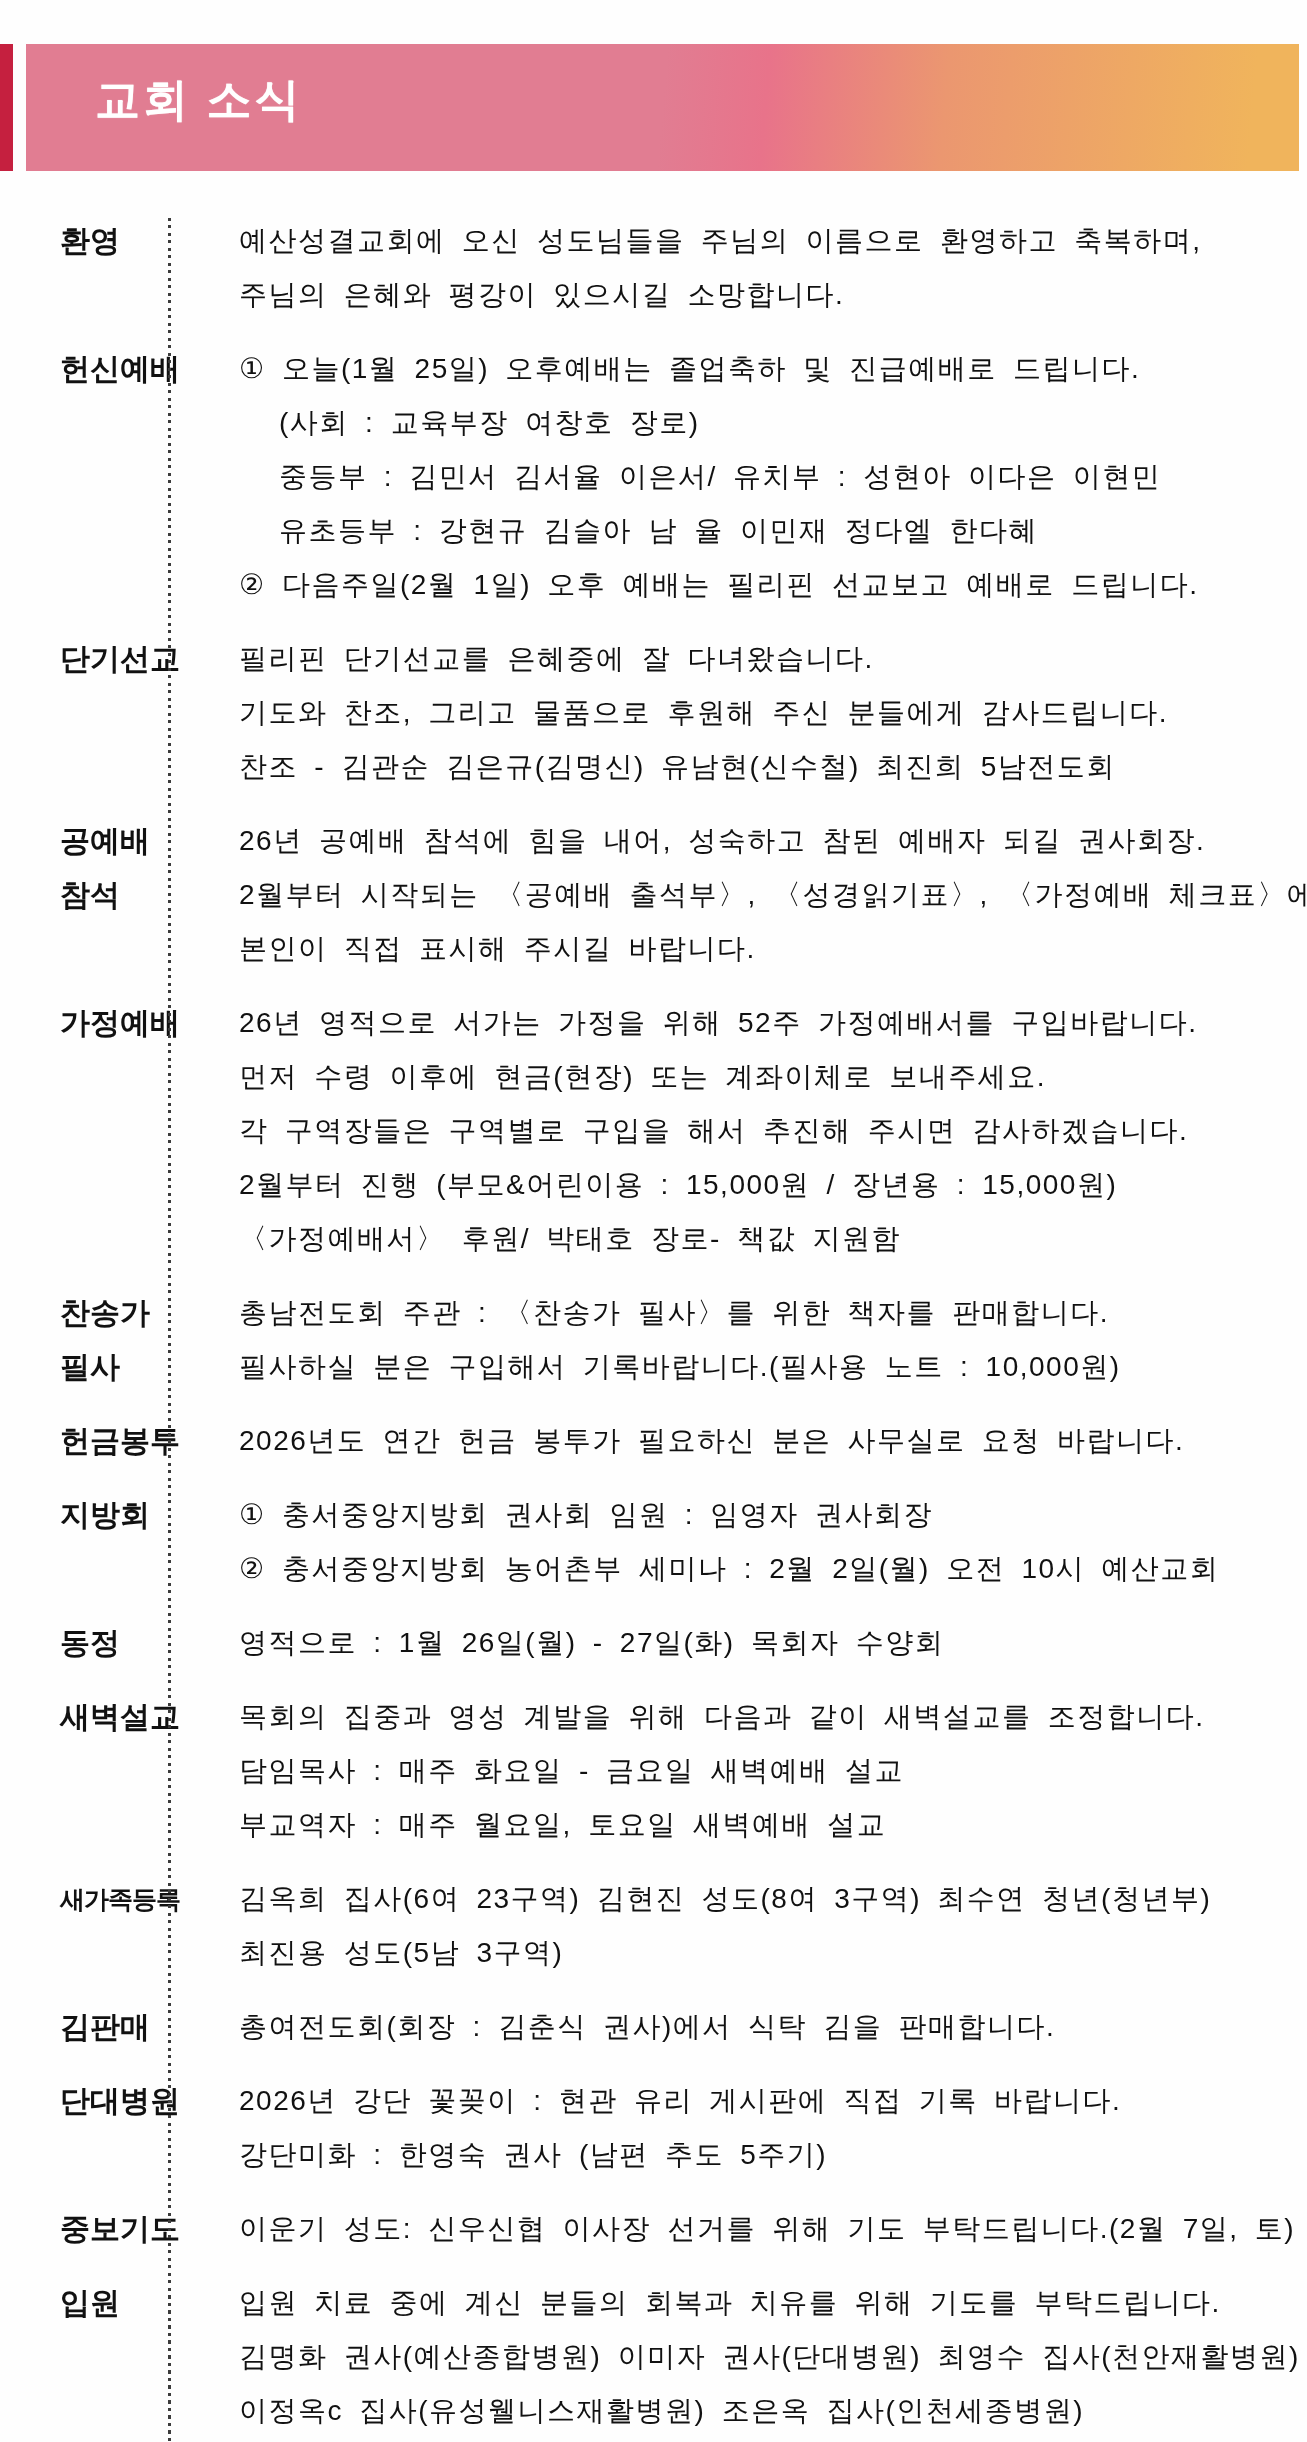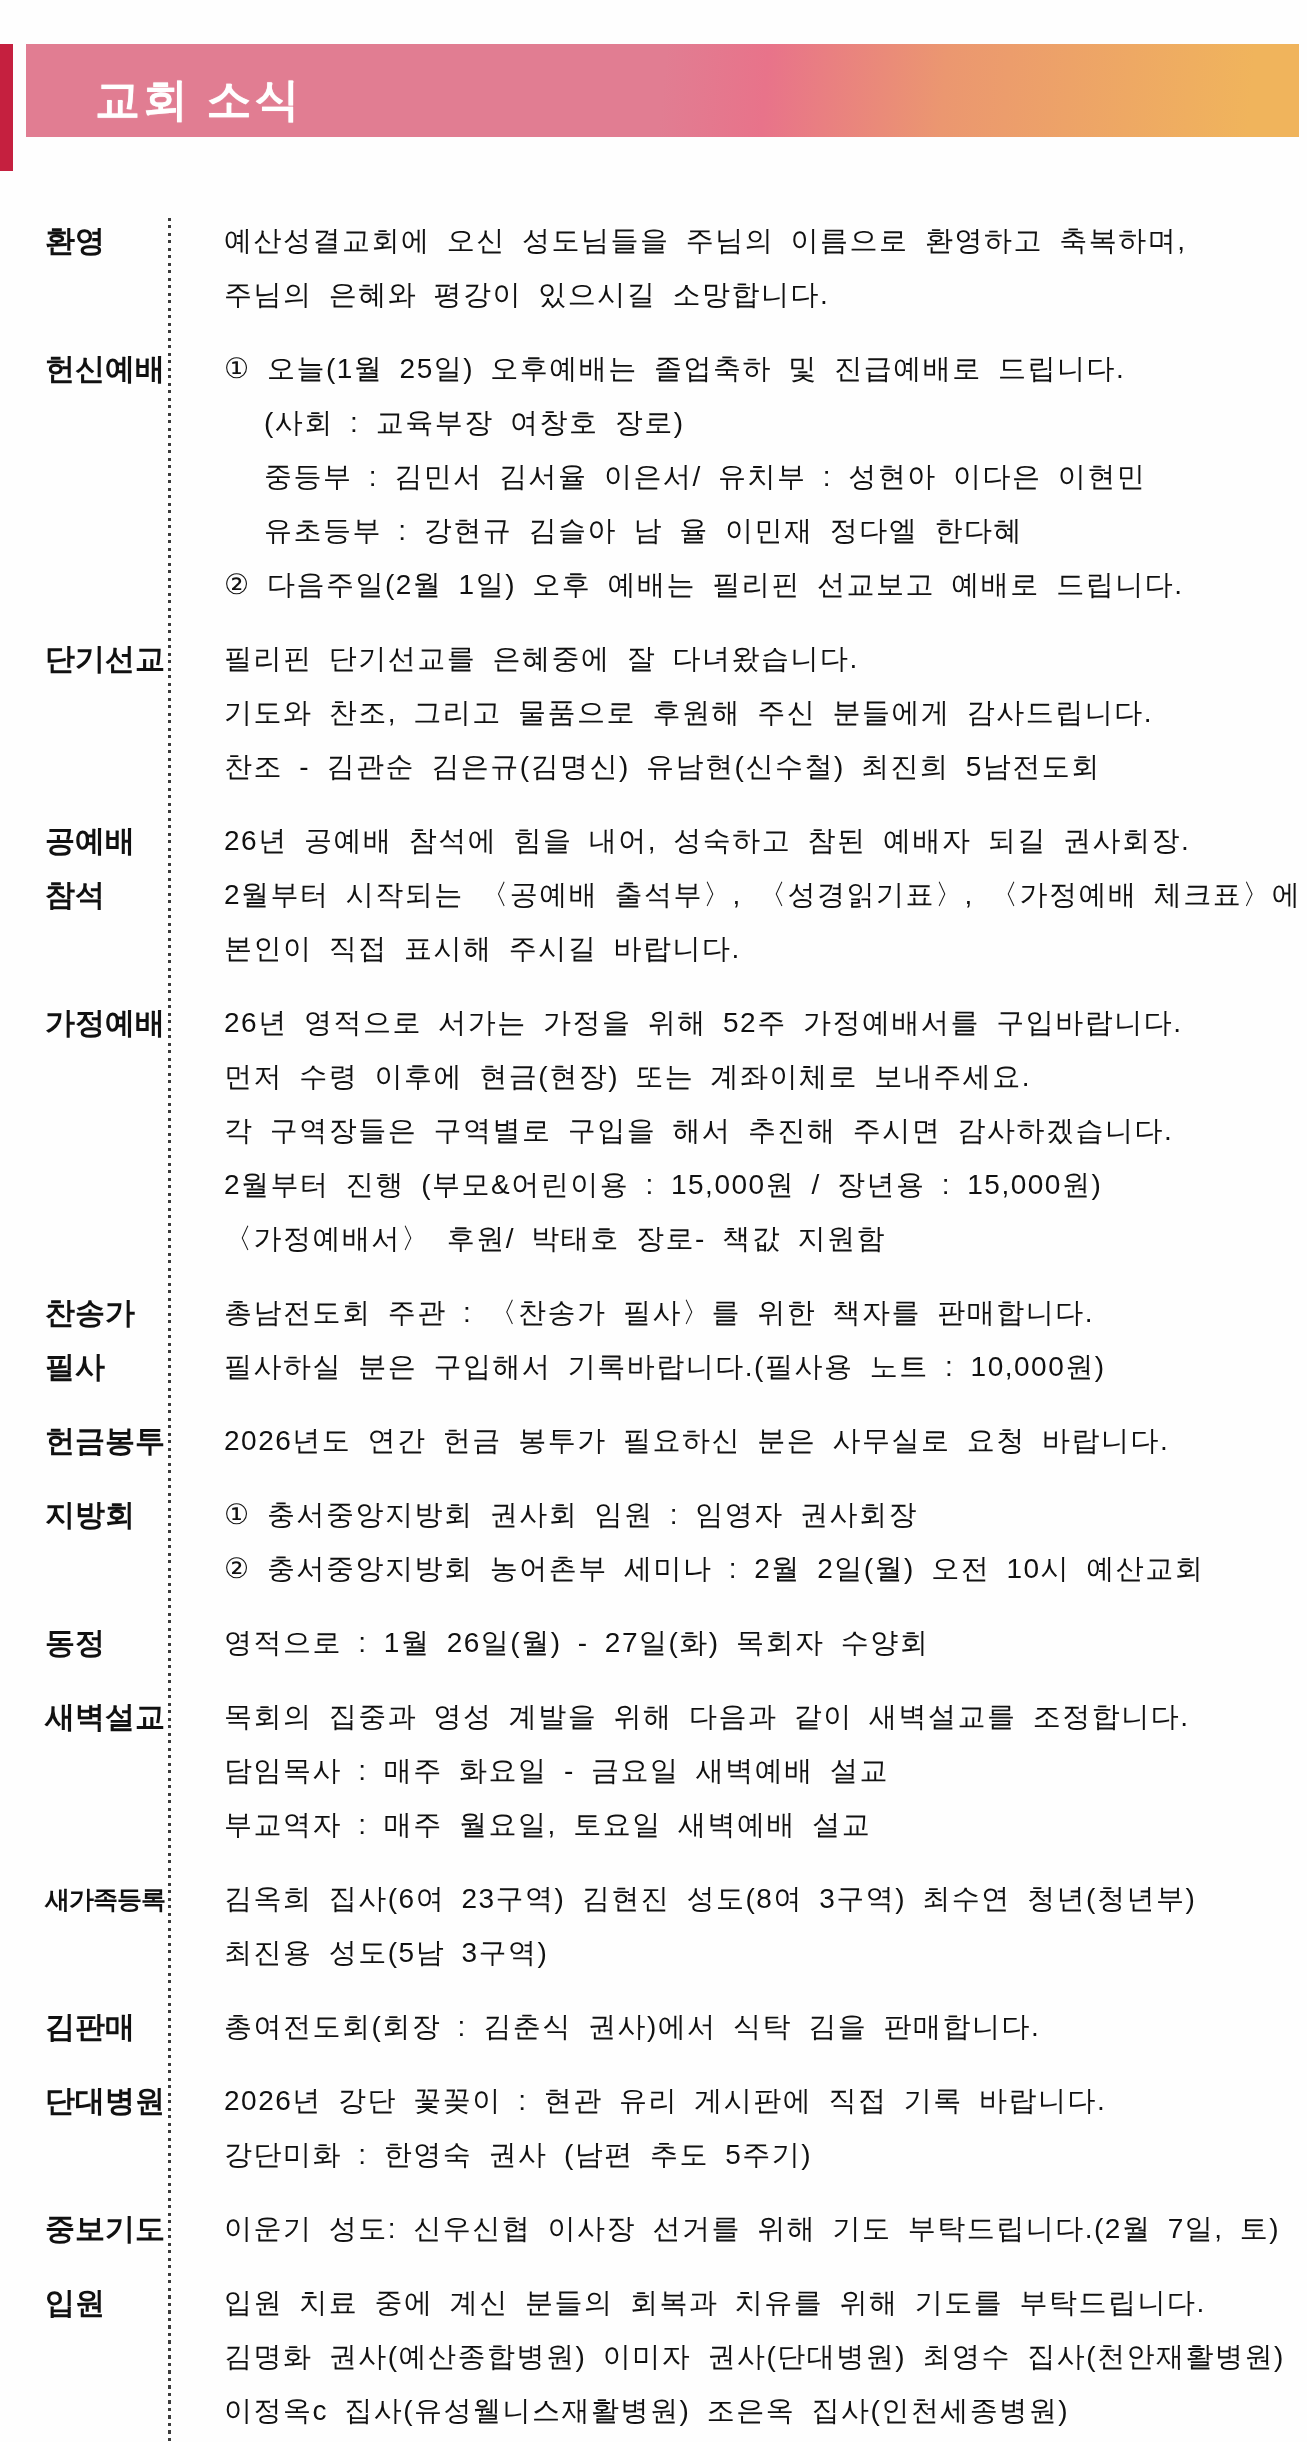--- a/index.html
+++ b/index.html
@@ -11,41 +11,41 @@
     color: #111;
   }
   .page { position: relative; width: 1307px; height: 2442px; }
 
   
   .banner-strip {
     position: absolute; left: 0; top: 44px;
     width: 13px; height: 127px;
   }
   .banner {
-    position: absolute; left: 26px; right: 8px; top: 44px; height: 93px;
+    position: absolute; left: 26px; right: 8px; top: 44px; height: 127px;
   }
   .banner-title {
     position: absolute; left: 69px; top: 26px;
     font-size: 45px; font-weight: bold; color: #ffffff;
     letter-spacing: 3px;
     text-shadow: 0 0 1px rgba(255,255,255,.6);
     white-space: nowrap;
   }
 
   
   .sections {
     position: absolute; left: 45px; right: 14px; top: 214px;
   }
   .divider {
     position: absolute; left: 123px; top: 4px; bottom: 6px; width: 3px;
     background-image: repeating-linear-gradient(
       to bottom, #3c3c3c 0px, #3c3c3c 3px, transparent 3px, transparent 7.5px);
   }
   .row { display: flex; margin-bottom: 20px; }
-  .label { width: 118px; flex: none; }
+  .label { width: 118px; flex: none; margin-left: 15px; }
   .label-line {
     font-weight: bold; font-size: 30px; line-height: 54px;
     text-align: justify; text-align-last: justify;
     white-space: nowrap;
   }
   .label-line.small { font-size: 25px; letter-spacing: -1px; }
   .content { flex: 1; padding-left: 45px; min-width: 0; }
   .line {
     font-size: 28px; line-height: 54px;
     letter-spacing: 1.5px; word-spacing: 7px;

